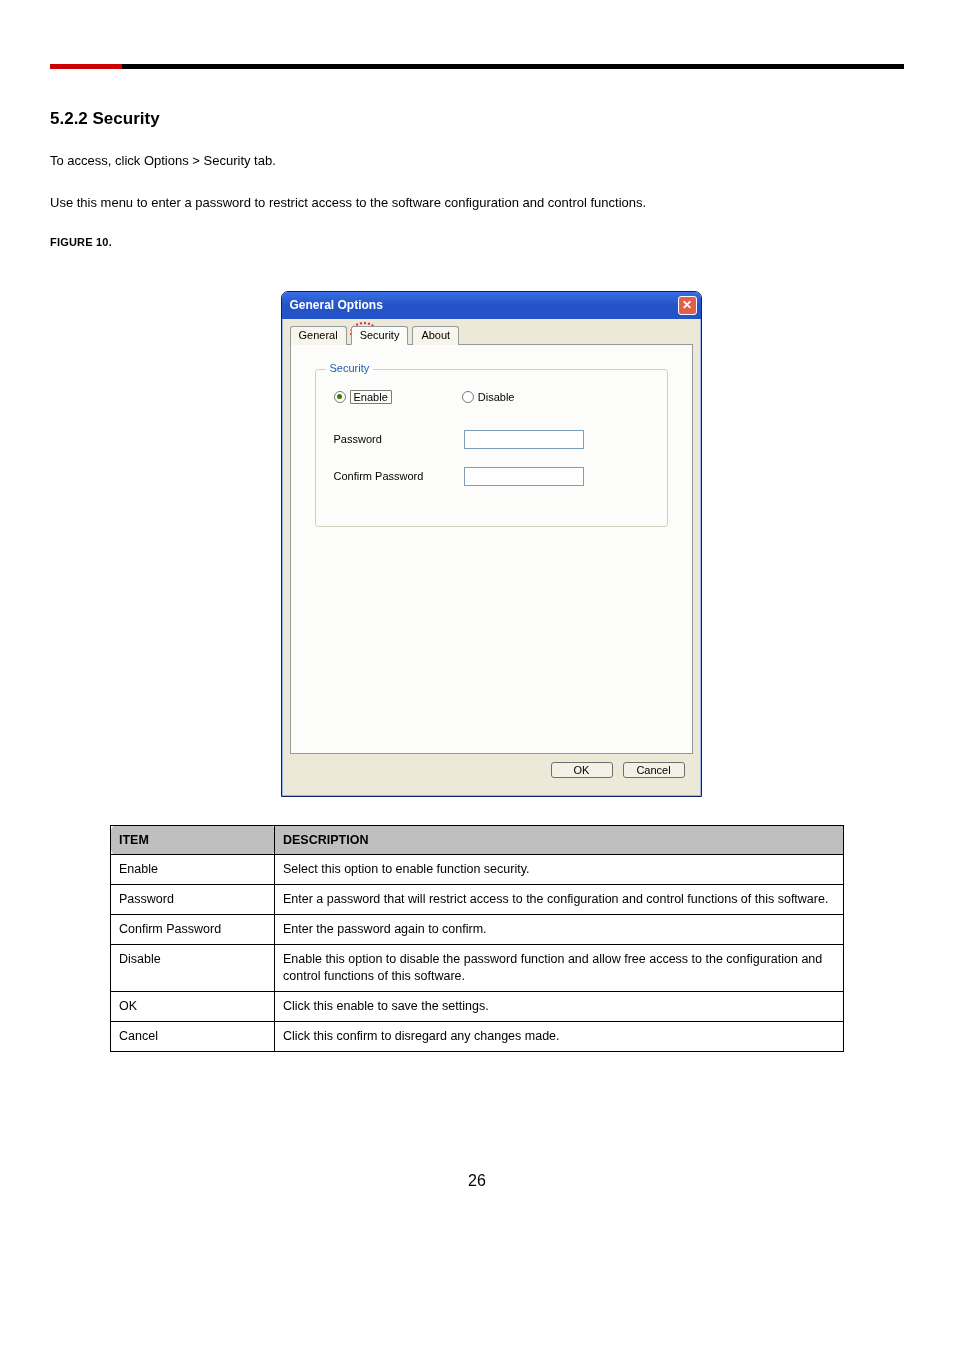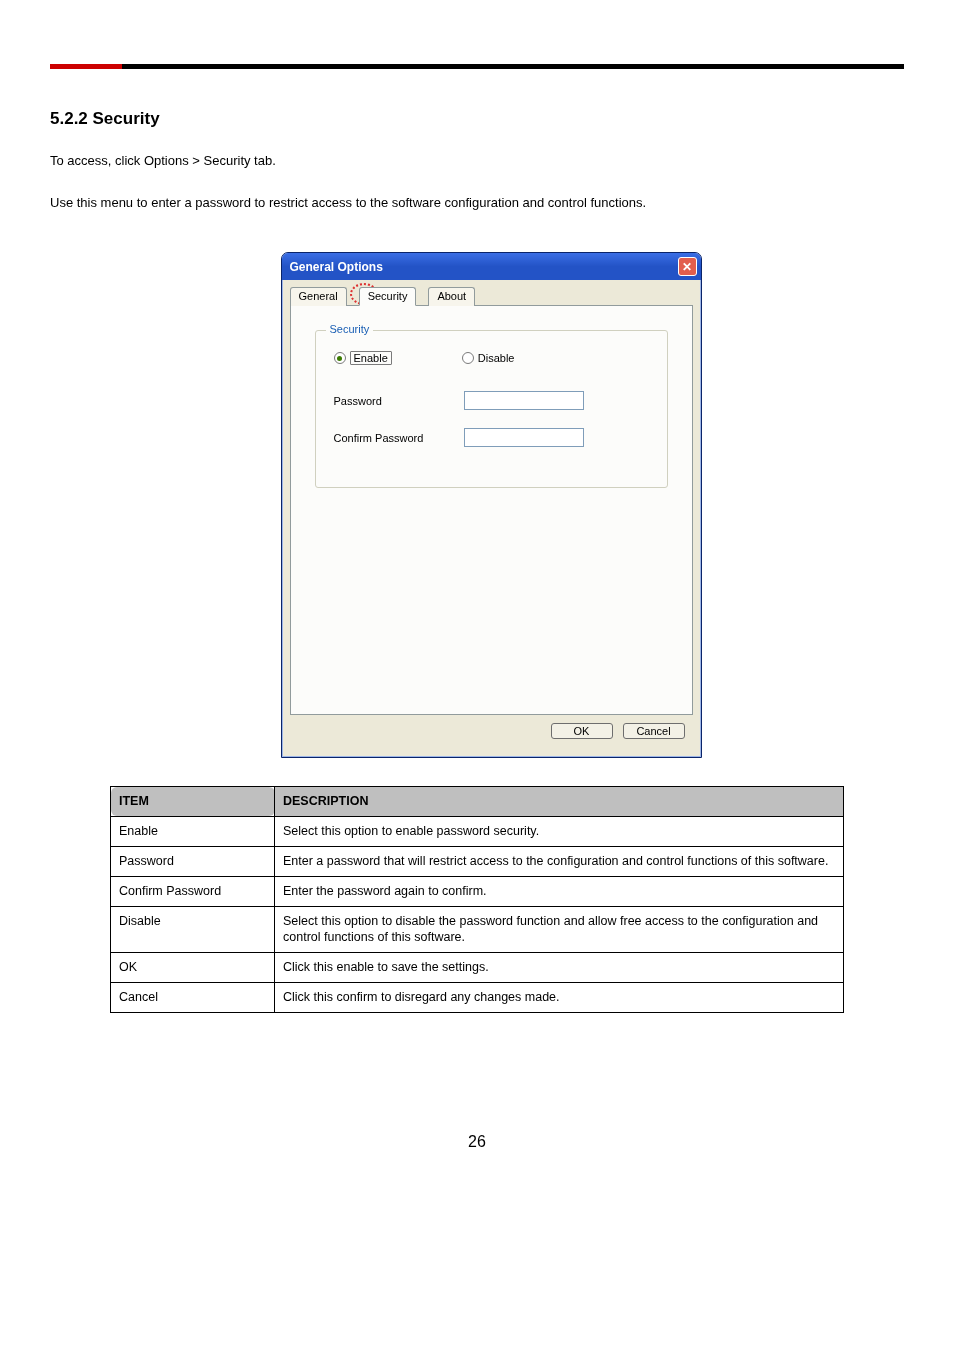--- a/index.html
+++ b/index.html
@@ -77,21 +77,21 @@
     font-weight: bold;
     font-size: 12px;
     line-height: 1;
     cursor: pointer;
   }
   .xp-body {
     padding: 6px 8px 8px 8px;
   }
   .xp-tabs {
     display: flex;
-    gap: 12px;
+    gap: 4px;
     position: relative;
     bottom: -1px;
     z-index: 2;
   }
   .xp-tab {
     background: #f7f5ec;
     border: 1px solid #919b9c;
     border-bottom: none;
     border-radius: 3px 3px 0 0;
     padding: 2px 8px 3px 8px;
@@ -226,20 +226,21 @@
 <body>
 
 <div class="page">
   <div class="rule"></div>
 
   <div class="section-num">5.2.2 Security</div>
 
   <p class="para">To access, click Options &gt; Security tab.</p>
   <p class="para">Use this menu to enter a password to restrict access to the software configuration and control functions.</p>
 
+  <p class="para" style="font-weight:bold; font-family:Arial; font-size:11px; letter-spacing:0.2px;">FIGURE 10.</p>
 
   <div class="figure-wrap">
     <div class="xp-dialog">
       <div class="xp-titlebar">
         <span>General Options</span>
         <div class="xp-close">
           <span>✕</span>
         </div>
       </div>
       <div class="xp-body">
@@ -287,33 +288,33 @@
   <table class="doc-table">
     <thead>
       <tr>
         <th class="col-item">ITEM</th>
         <th>DESCRIPTION</th>
       </tr>
     </thead>
     <tbody>
       <tr>
         <td>Enable</td>
-        <td>Select this option to enable password security.</td>
+        <td>Select this option to enable function security.</td>
       </tr>
       <tr>
         <td>Password</td>
         <td>Enter a password that will restrict access to the configuration and control functions of this software.</td>
       </tr>
       <tr>
         <td>Confirm Password</td>
         <td>Enter the password again to confirm.</td>
       </tr>
       <tr>
         <td>Disable</td>
-        <td>Select this option to disable the password function and allow free access to the configuration and control functions of this software.</td>
+        <td>Enable this option to disable the password function and allow free access to the configuration and control functions of this software.</td>
       </tr>
       <tr>
         <td>OK</td>
         <td>Click this enable to save the settings.</td>
       </tr>
       <tr>
         <td>Cancel</td>
         <td>Click this confirm to disregard any changes made.</td>
       </tr>
     </tbody>

